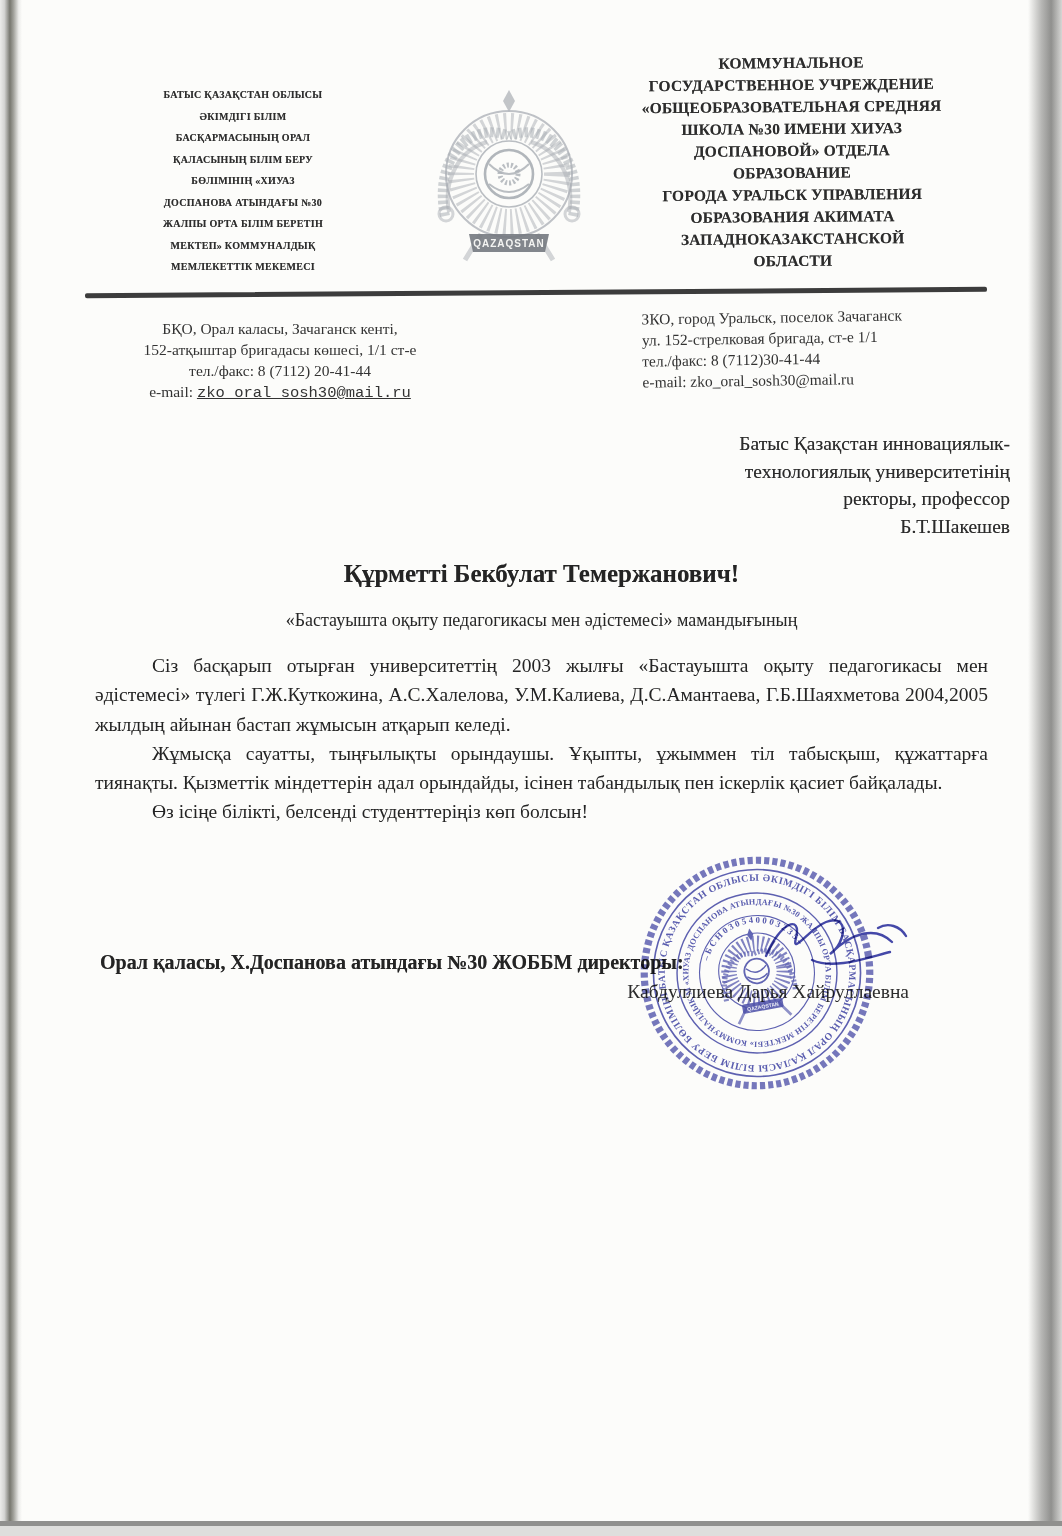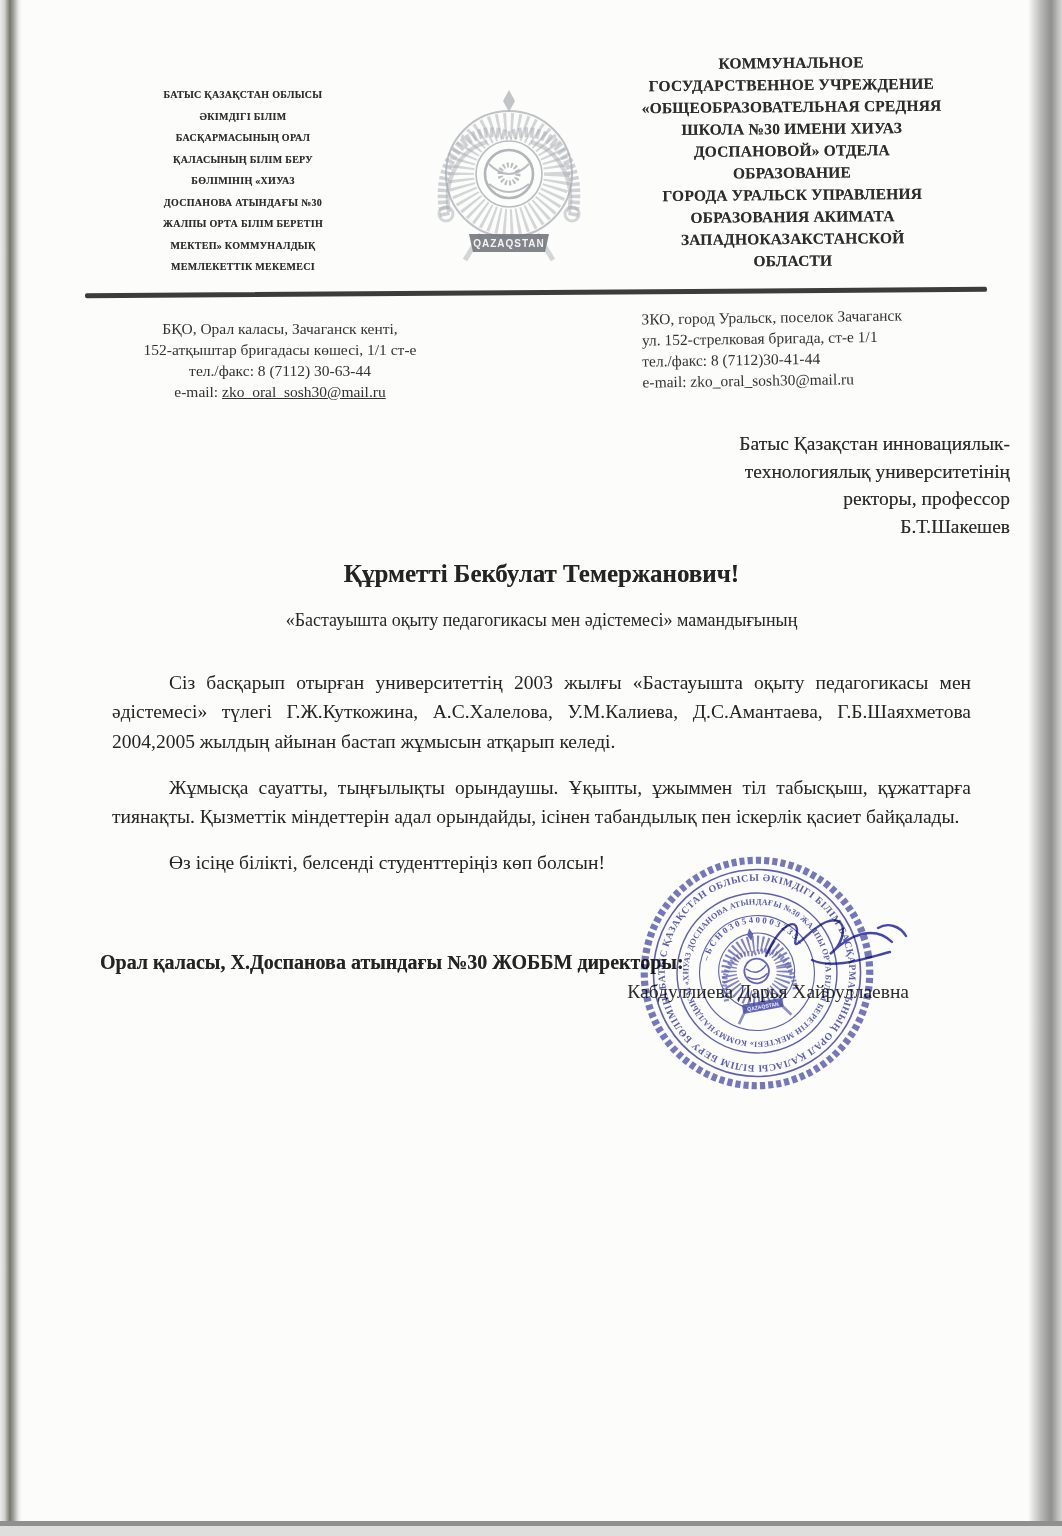--- a/index.html
+++ b/index.html
@@ -24,35 +24,35 @@
   .emblem    { position:absolute; left:418px; top:84px; width:182px; height:186px; }
   .org-right { position:absolute; left:598px; top:52px; width:388px; text-align:center;
                font-weight:bold; font-size:15.5px; line-height:22px; color:#2c2c2c; letter-spacing:.2px;
                transform:rotate(-.5deg); }
 
   .rule { position:absolute; left:85px; top:290px; width:902px; height:4.5px; background:#3c3c3c;
           transform:rotate(-.4deg); border-radius:2px; }
 
   .addr-left  { position:absolute; left:105px; top:318px; width:350px; text-align:center;
                 font-size:15.5px; line-height:21px; color:#333; }
-  .addr-left .email { text-decoration:underline; }
+  .addr-left .email { text-decoration:underline;font-family:Liberation Mono, monospace; }
   .addr-right { position:absolute; left:642px; top:306px; width:330px; text-align:left;
                 font-size:15.5px; line-height:21px; color:#333; transform:rotate(-.9deg); }
 
   .recipient { position:absolute; left:600px; top:430px; width:410px; text-align:right;
                font-size:19.5px; line-height:27.5px; color:#2b2b2b; }
 
   .salutation { position:absolute; left:95px; top:560px; width:893px; text-align:center;
                 font-weight:bold; font-size:25px; color:#242424; }
   .subject    { position:absolute; left:95px; top:610px; width:893px; text-align:center;
                 font-size:18px; color:#262626; }
 
   .body-text { position:absolute; left:95px; top:651px; width:893px;
                font-size:19.5px; line-height:29.3px; color:#242424; }
-  .body-text p { margin:17px; text-align:justify; text-indent:57px; }
+  .body-text p { margin:0; text-align:justify; text-indent:57px; }
 
   .sig-title { position:absolute; left:100px; top:951px; width:893px;
                font-weight:bold; font-size:20px; color:#242424; }
   .sig-name  { position:absolute; left:95px; top:981px; width:893px; text-align:right;
                padding-right:0; box-sizing:border-box; font-size:19.5px; color:#2c2c2c; }
   .sig-name span { display:inline-block; margin-right:79px; }
 
   .stamp { position:absolute; left:634px; top:850px; width:246px; height:246px;
            mix-blend-mode:multiply; opacity:.92; transform:rotate(-10deg); }
   .sig-ink { position:absolute; left:758px; top:898px; width:160px; height:90px;
@@ -119,21 +119,21 @@
 ГОРОДА УРАЛЬСК УПРАВЛЕНИЯ
 ОБРАЗОВАНИЯ АКИМАТА
 ЗАПАДНОКАЗАКСТАНСКОЙ
 ОБЛАСТИ</div>
 
   <div class="rule"></div>
 
   <div class="addr-left">
     <span class="pre">БҚО, Орал каласы, Зачаганск кенті,
 152-атқыштар бригадасы көшесі, 1/1 ст-е
-тел./факс: 8 (7112) 30-63-44</span><br>
+тел./факс: 8 (7112) 20-41-44</span><br>
     <span>e-mail: </span><span class="email">zko_oral_sosh30@mail.ru</span>
   </div>
 
   <div class="addr-right pre">ЗКО, город Уральск, поселок Зачаганск
 ул. 152-стрелковая бригада, ст-е 1/1
 тел./факс: 8 (7112)30-41-44
 e-mail: zko_oral_sosh30@mail.ru</div>
 
   <div class="recipient pre soft">Батыс Қазақстан инновациялык-
 технологиялық университетінің

